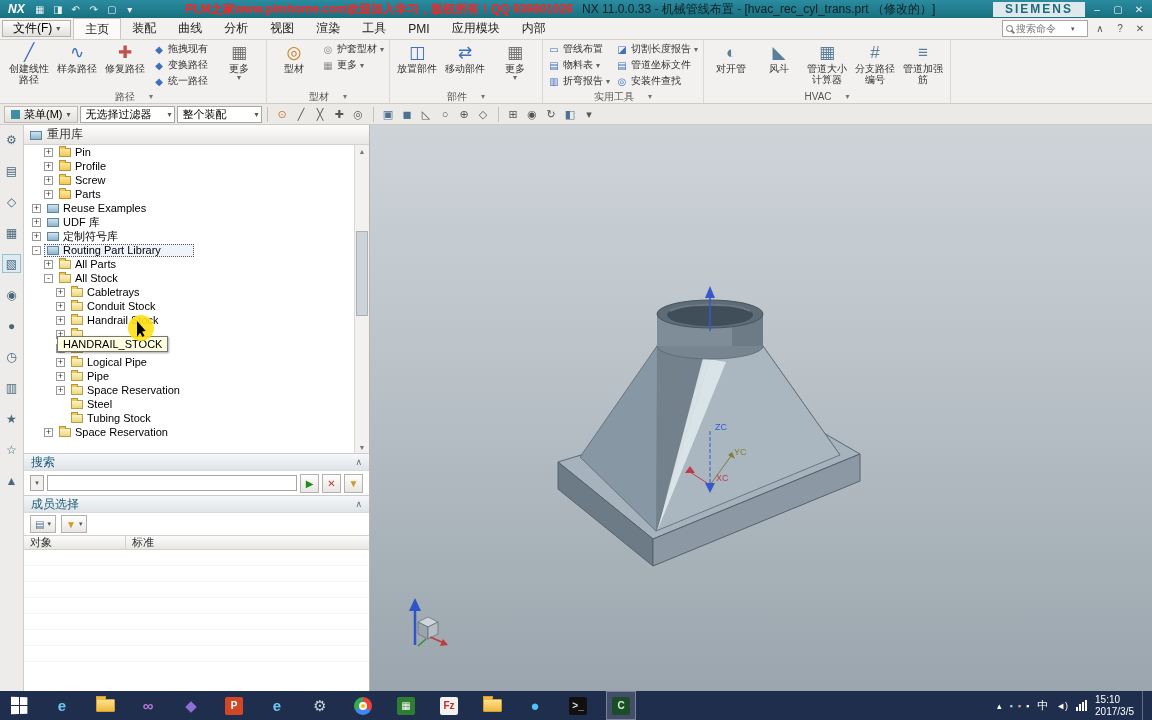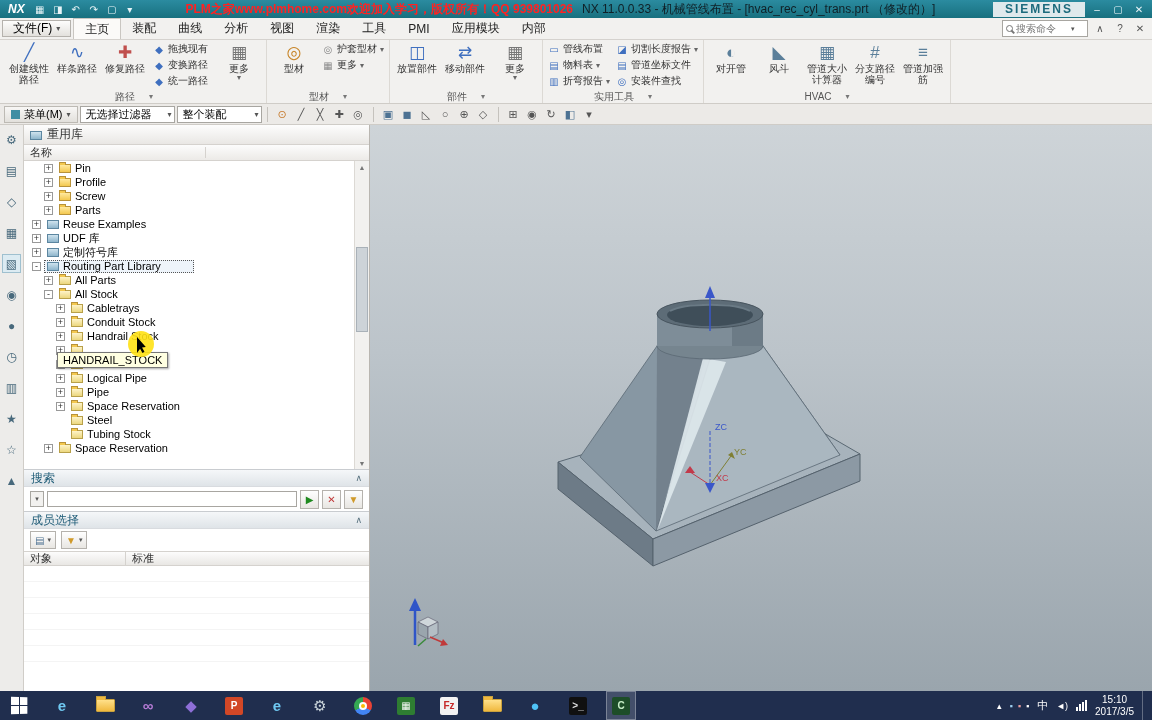--- a/index.html
+++ b/index.html
@@ -119,21 +119,21 @@
   .kind-chrome .tk-chrome::after{content:"";position:absolute;inset:5px;background:#fbbc05;border:2px solid #fff;border-radius:50%;}
   .tk.active{background:rgba(255,255,255,.16);box-shadow:inset 0 0 0 1px rgba(255,255,255,.3);}
   .start{margin-right:13px;}
   .winlogo{display:grid;grid-template-columns:8px 8px;grid-template-rows:8px 8px;gap:1px;transform:perspective(60px) rotateY(16deg);}
   .winlogo span{background:#fff;}
   .tray{margin-left:auto;display:flex;align-items:center;gap:8px;padding-right:4px;height:100%;}
   .trayic{font-size:9px;}
   .tray-lang{font-size:11px;color:#fff;}
   .net{display:inline-flex;align-items:flex-end;gap:1px;height:11px;}
   .net i{display:block;width:2px;background:#fff;}
-  .clock{font-size:10px;line-height:12px;text-align:center;color:#fff;}
+  .clock{font-size:10px;line-height:12px;text-align:left;color:#fff;}
   .showdesk{width:6px;height:100%;border-left:1px solid rgba(255,255,255,.3);}
 </style>
 </head>
 <body>
 
 <div class="screen">
 
   <div class="titlebar">
     <span class="tb-logo">NX</span>
     <span class="tbicons" style="display:flex;gap:2px;">
@@ -470,23 +470,20 @@
         <span class="ric">▥</span>
         <span class="ric">★</span>
         <span class="ric">☆</span>
         <span class="ric">▲</span>
       </div>
 
     <div class="panel">
       <div class="panel-title">
         <span class="ticon lib"></span>
         <span>重用库</span>
-      </div>
-      <div class="col-header">
-        <span>名称</span>
       </div>
 
       <div class="tree">
         <div class="tree-rows">
 
             <div class="tree-row" style="--ind: 1;">
               <span class="expander">+</span>
               <span class="labelwrap">
                 <span class="ticon folder"></span>
                 <span class="tlabel">Pin</span>

